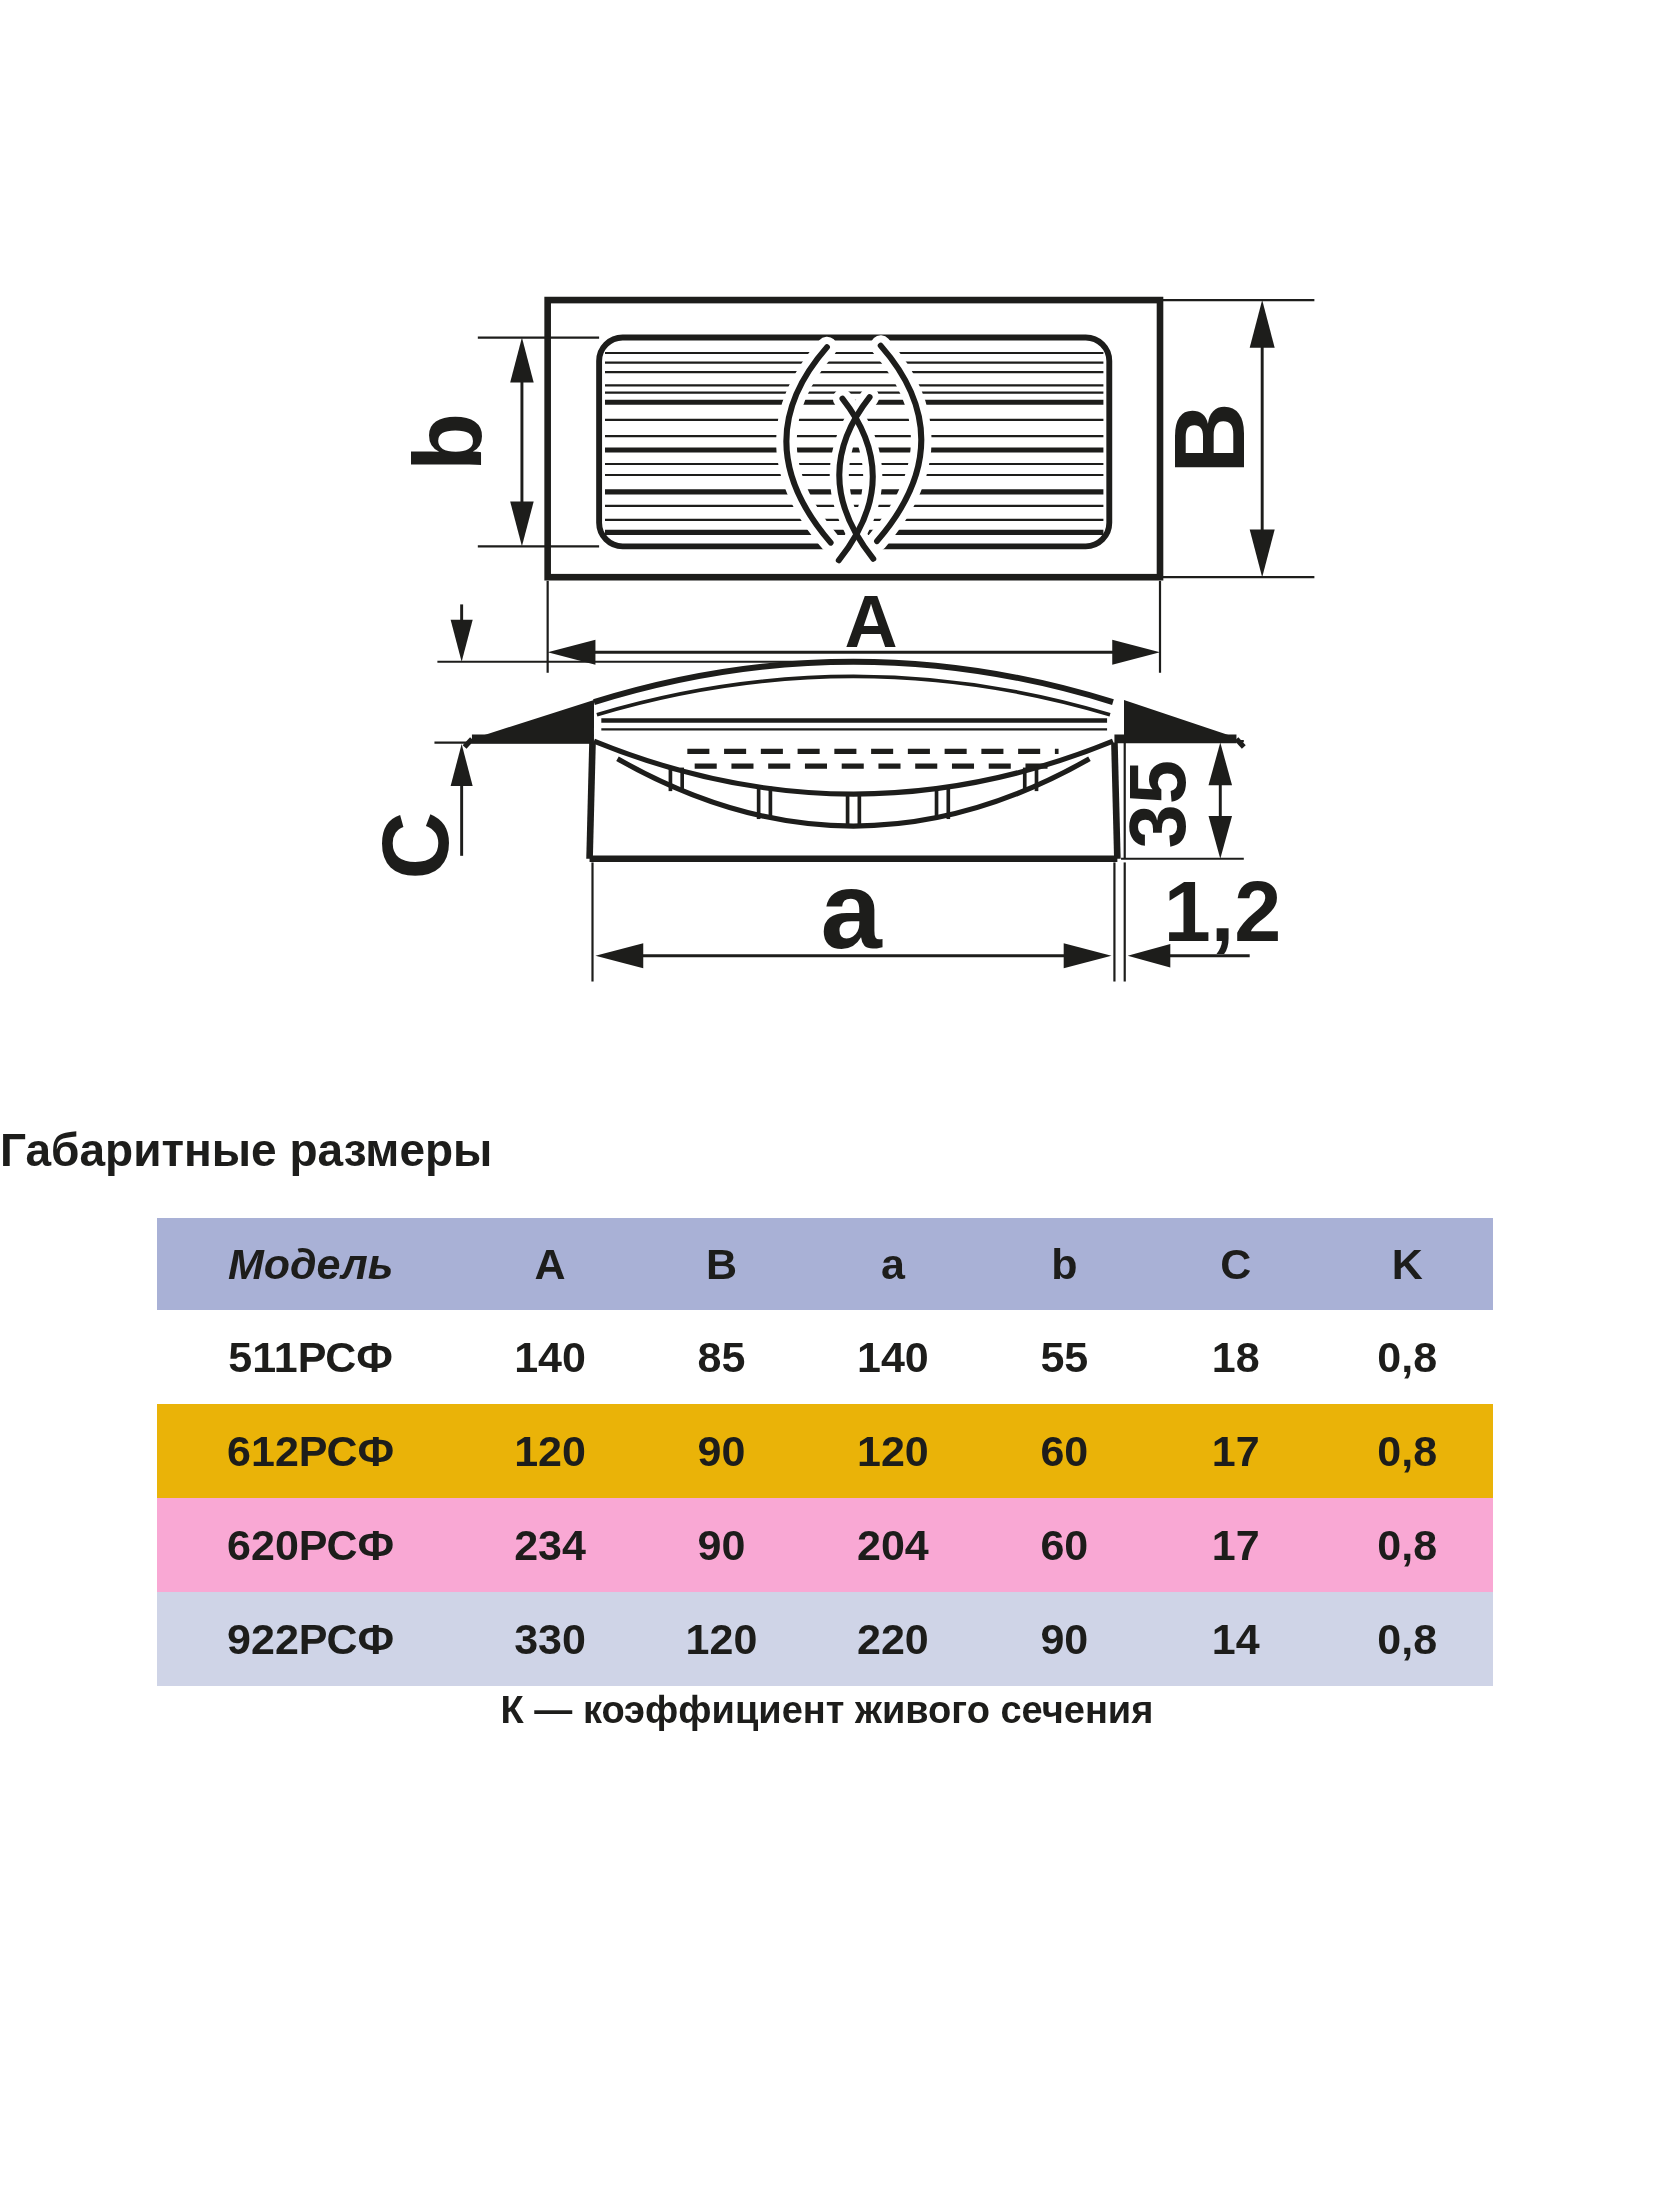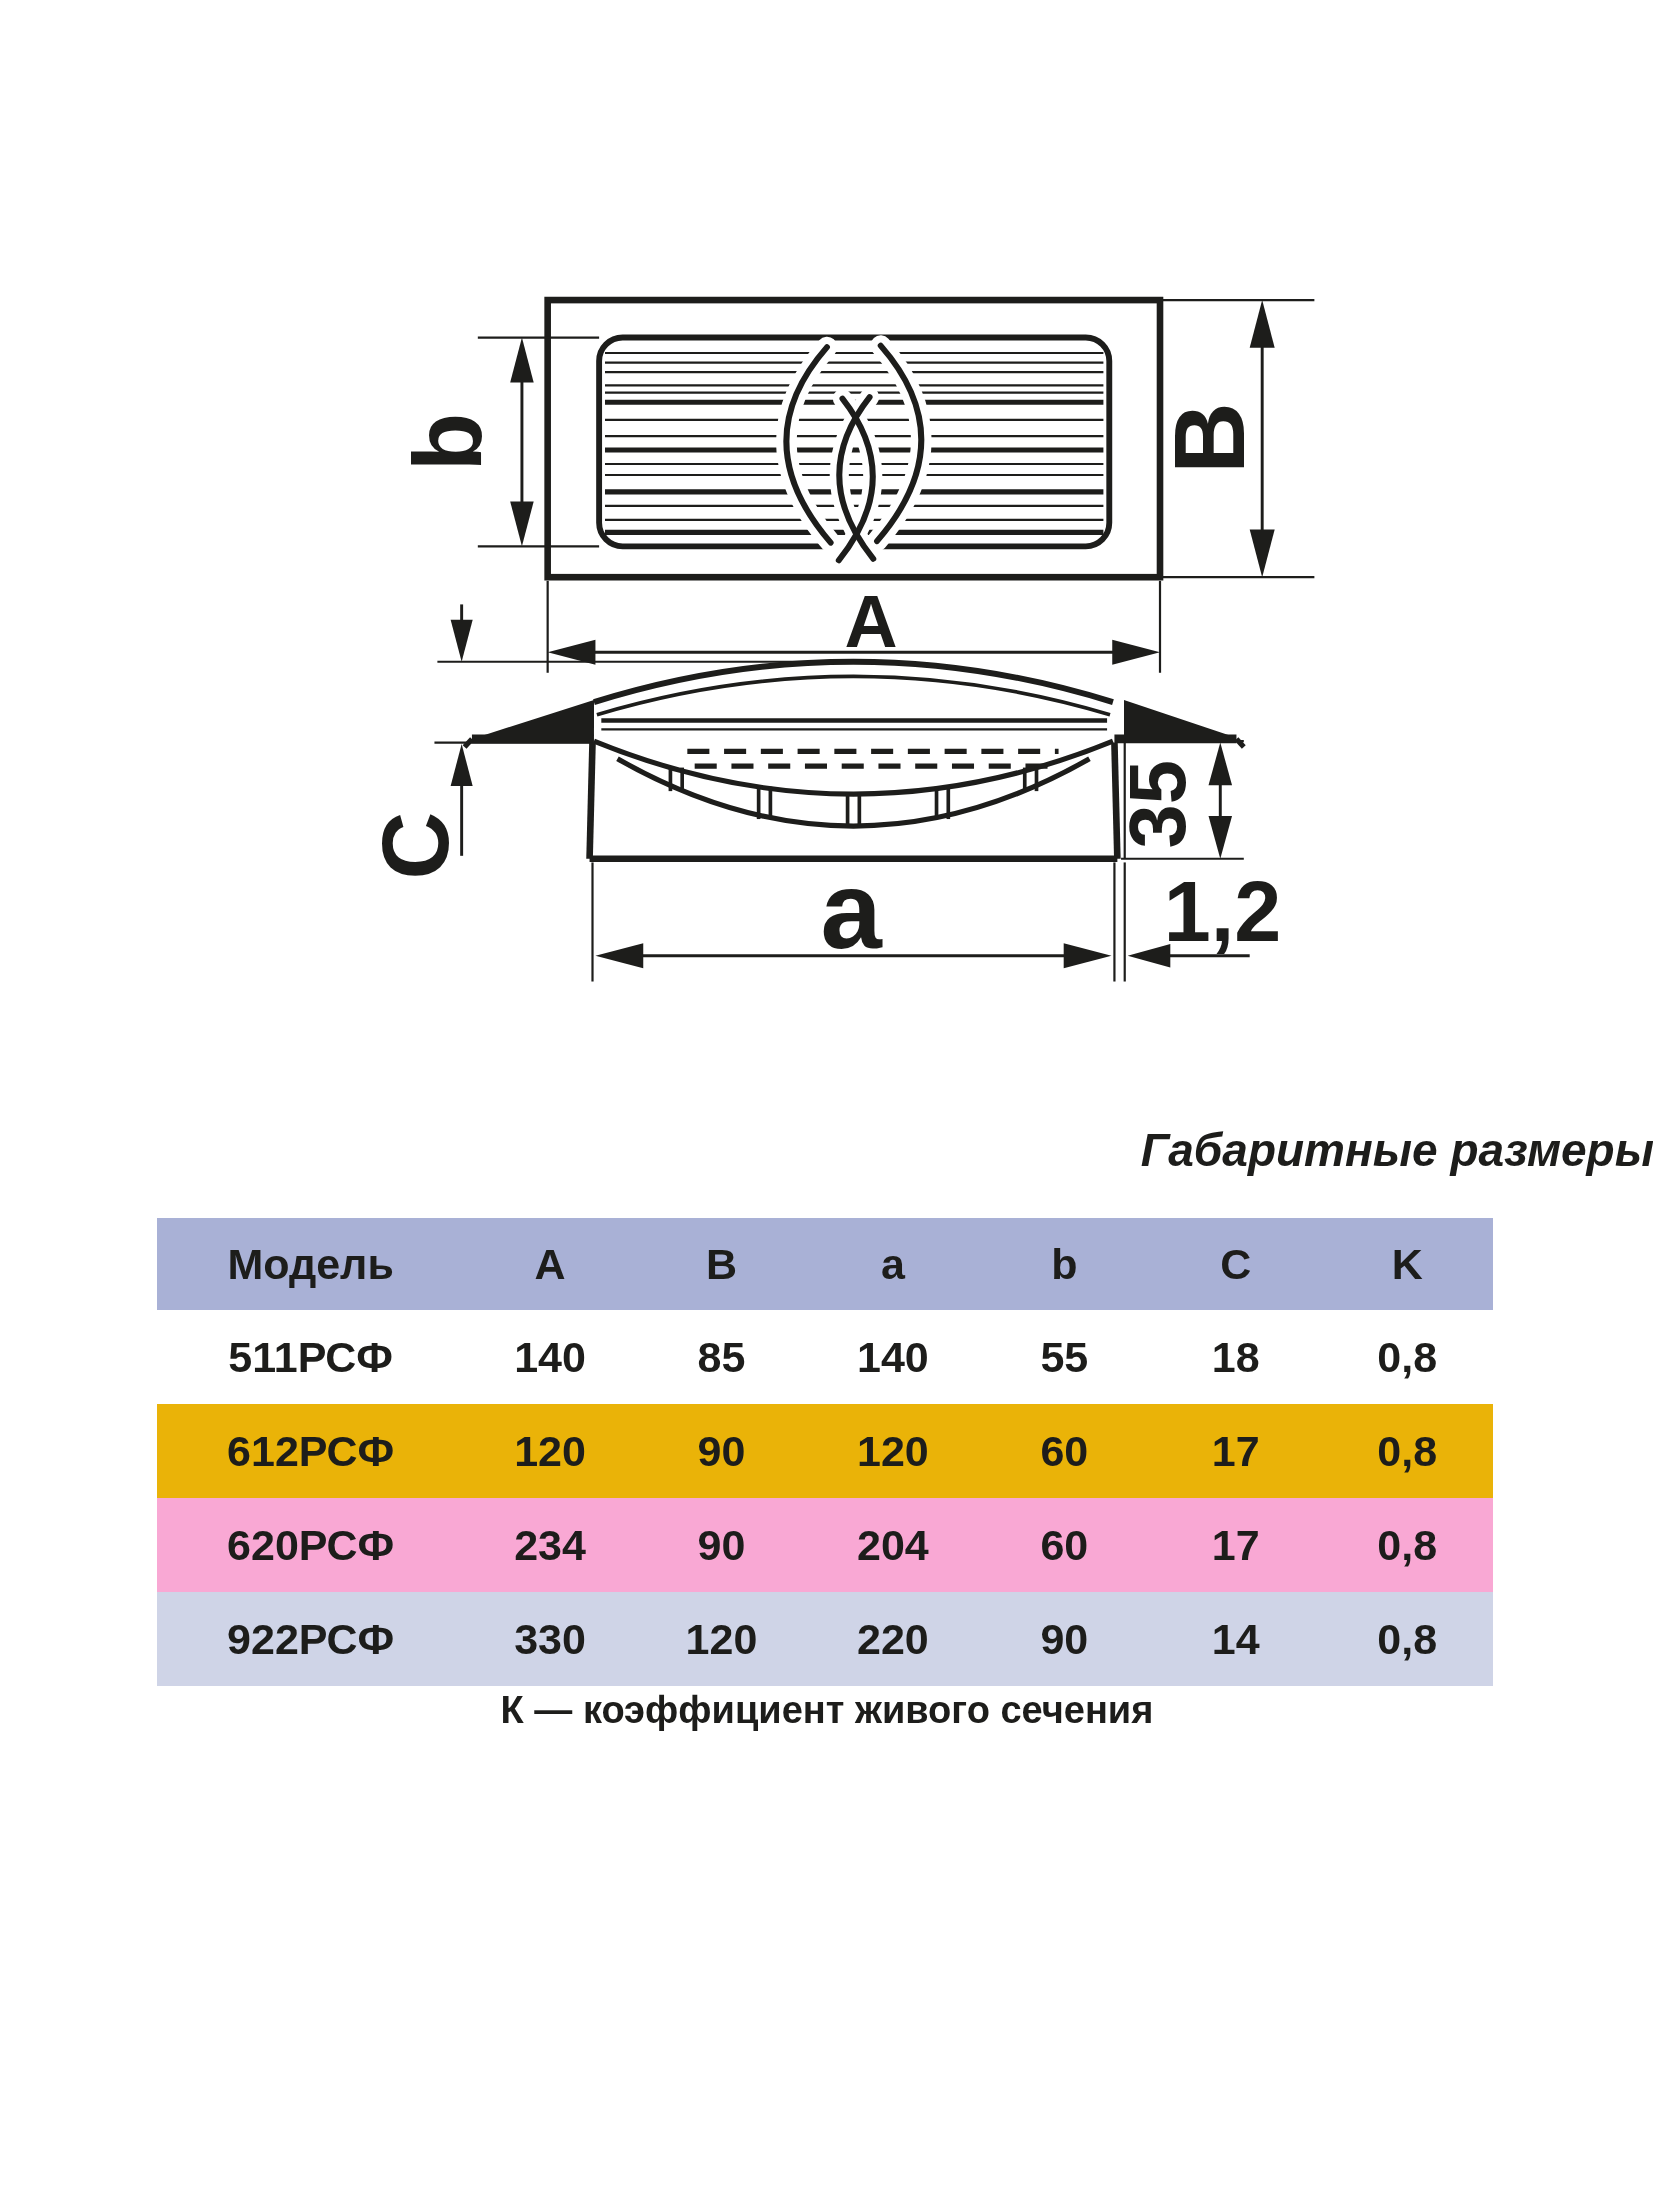--- a/index.html
+++ b/index.html
@@ -3,34 +3,34 @@
 <meta charset="utf-8">
 <style>
   html,body{margin:0;padding:0;}
   body{
     width:1654px;height:2205px;position:relative;background:#ffffff;
     font-family:"Liberation Sans", sans-serif;color:#1d1d1b;
   }
   #drawing{position:absolute;left:0;top:0;}
   .dim-label{font-family:"Liberation Sans", sans-serif;font-weight:bold;fill:#1d1d1b;}
   #title{
-    position:absolute;left:0;top:1123px;width:1654px;text-align:right;
-    font-size:46px;font-weight:bold;letter-spacing:0px;font-style:italic;
+    position:absolute;left:0;top:1123px;width:1654px;text-align:left;
+    font-size:46px;font-weight:bold;letter-spacing:0px;
   }
   #spec-table{
     position:absolute;left:157px;top:1218px;width:1336px;
     border-collapse:collapse;table-layout:fixed;
   }
   #spec-table td,#spec-table th{
     text-align:center;vertical-align:middle;
     font-size:43px;font-weight:bold;padding:0;
   }
   #spec-table thead tr{height:92px;}
   #spec-table tbody tr{height:94px;}
-  #spec-table .c0{width:23%;}
+  #spec-table .c0{width:23%;font-style:italic;}
   #spec-table .cn{width:12.8333%;}
   #footnote{
     position:absolute;left:0;top:1689px;width:1654px;text-align:center;
     font-size:38px;font-weight:600;
   }
 </style>
 </head>
 <body>
 
 <svg id="drawing" width="1654" height="1125" viewBox="0 0 2250 1530">

